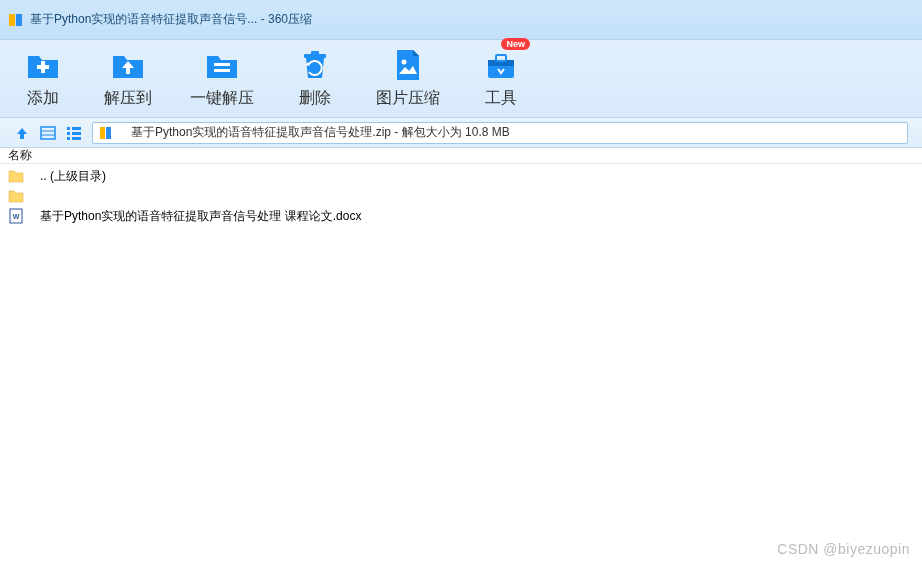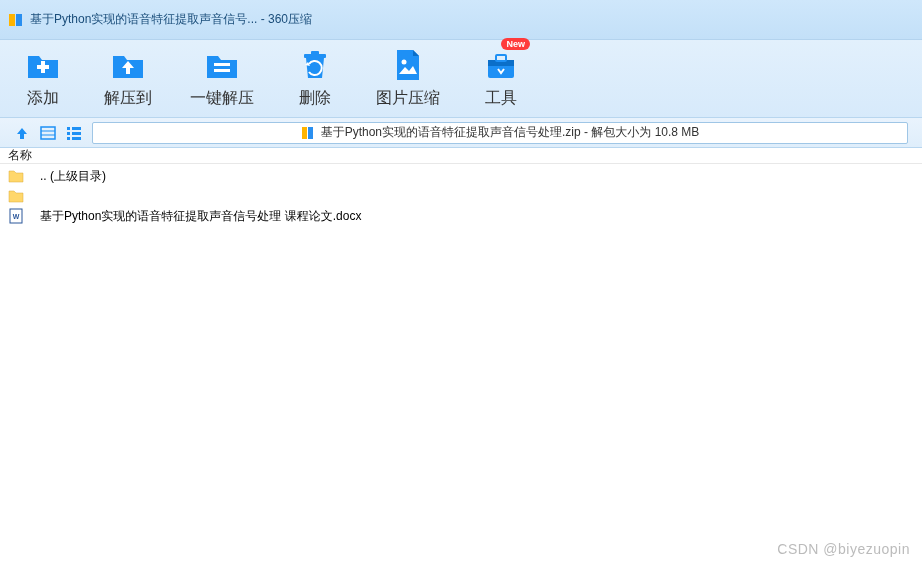--- a/index.html
+++ b/index.html
@@ -76,22 +76,21 @@
 }
 .path-box {
   flex: 1;
   background: #fff;
   border: 1px solid #9fc6e6;
   border-radius: 2px;
   height: 22px;
   display: flex;
   align-items: center;
   padding: 0 6px;
-  gap: 6px;
-  justify-content: center;
+  gap: 18px;
 }
 .path-box .file-icon { width: 14px; height: 14px; }
 .path-text { font-size: 12px; color: #333; }
 .header-row {
   height: 16px;
   display: flex;
   align-items: center;
   padding: 0 8px;
   border-bottom: 1px solid #e8e8e8;
   background: #fff;

